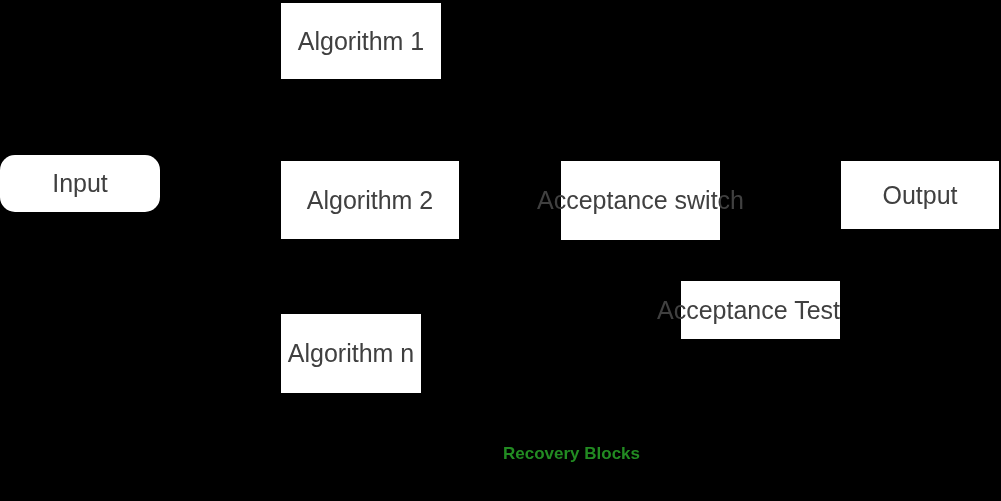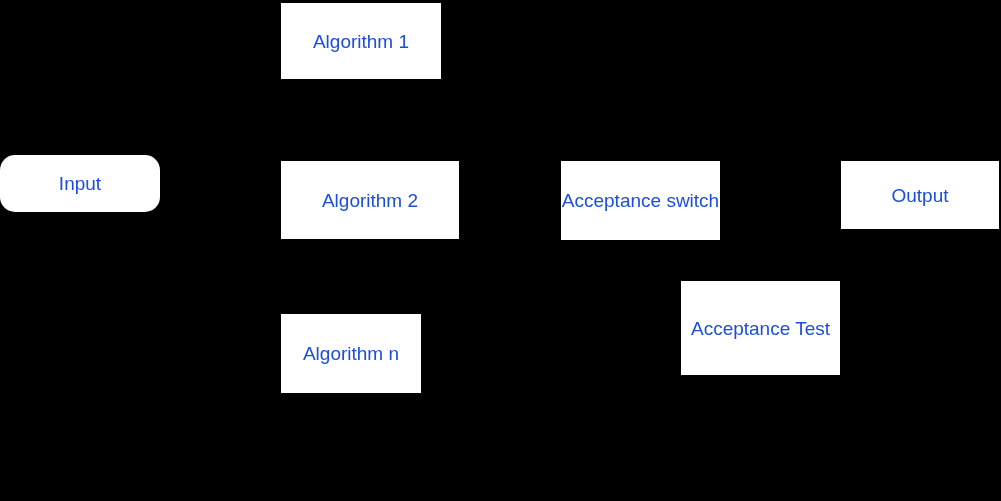--- a/index.html
+++ b/index.html
@@ -11,34 +11,34 @@
     position: relative;
     width: 1001px;
     height: 501px;
     background: #000000;
     overflow: hidden;
     font-family: "Liberation Sans", sans-serif;
   }
   .node {
     position: absolute;
     background: #ffffff;
-    color: #1d4ed8;
+    color: #404040;
     display: flex;
     align-items: center;
     justify-content: center;
-    font-size: 19px;
+    font-size: 25px;
     line-height: 1;
     white-space: nowrap;
   }
   #n-algorithm-1     { left: 281px; top: 3px;   width: 160px; height: 76px; }
   #n-input           { left: 0px;   top: 155px; width: 160px; height: 57px; border-radius: 15px; }
   #n-algorithm-2     { left: 281px; top: 161px; width: 178px; height: 78px; }
   #n-selection-switch{ left: 561px; top: 161px; width: 159px; height: 79px; }
   #n-output          { left: 841px; top: 161px; width: 158px; height: 68px; }
-  #n-acceptance-test { left: 681px; top: 281px; width: 159px; height: 94px; }
+  #n-acceptance-test { left: 681px; top: 281px; width: 159px; height: 58px; justify-content: flex-end; }
   #n-algorithm-n     { left: 281px; top: 314px; width: 140px; height: 79px; }
   .caption {
     position: absolute;
     left: 503px;
     top: 445px;
     color: #228B22;
     font-size: 17px;
     font-weight: bold;
     line-height: 17px;
     white-space: nowrap;
@@ -70,14 +70,15 @@
   </div>
 
   <div class="node" id="n-acceptance-test">
     <span>Acceptance Test</span>
   </div>
 
   <div class="node" id="n-algorithm-n">
     <span>Algorithm n</span>
   </div>
 
+  <div class="caption">Recovery Blocks</div>
 
 </div>
 
 </body></html>

